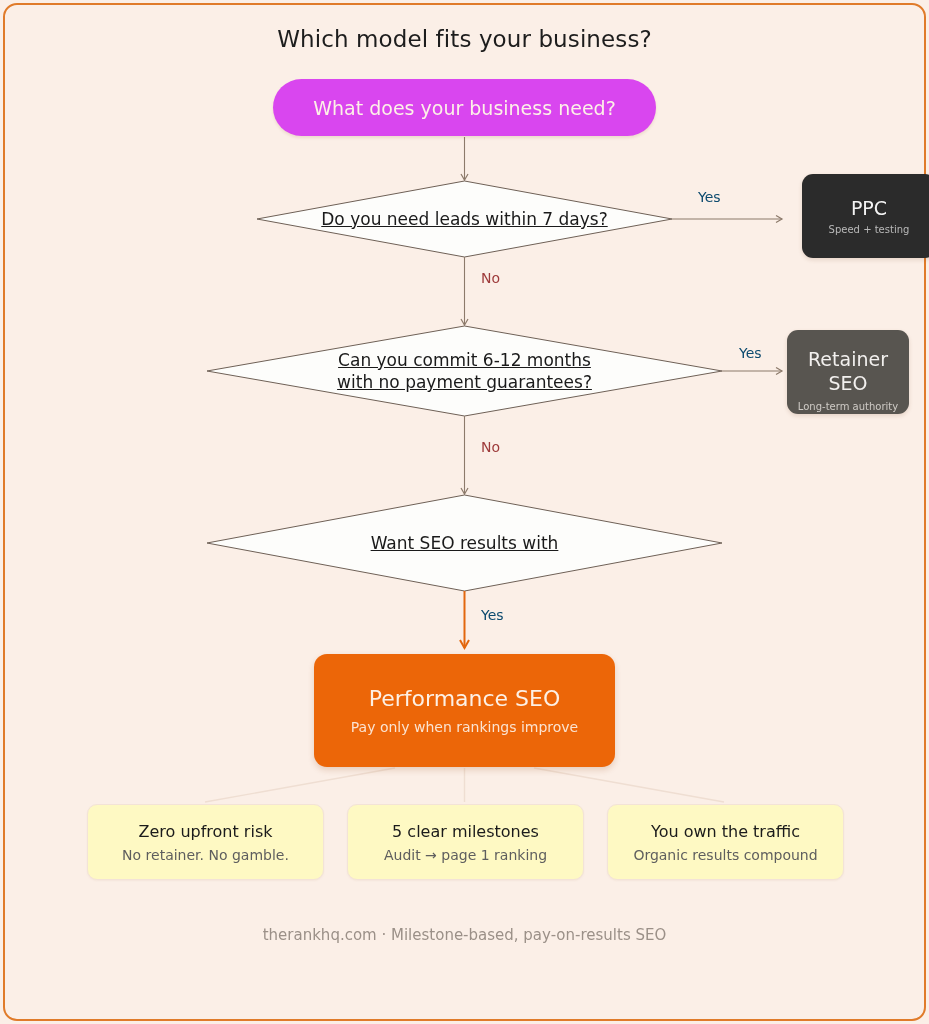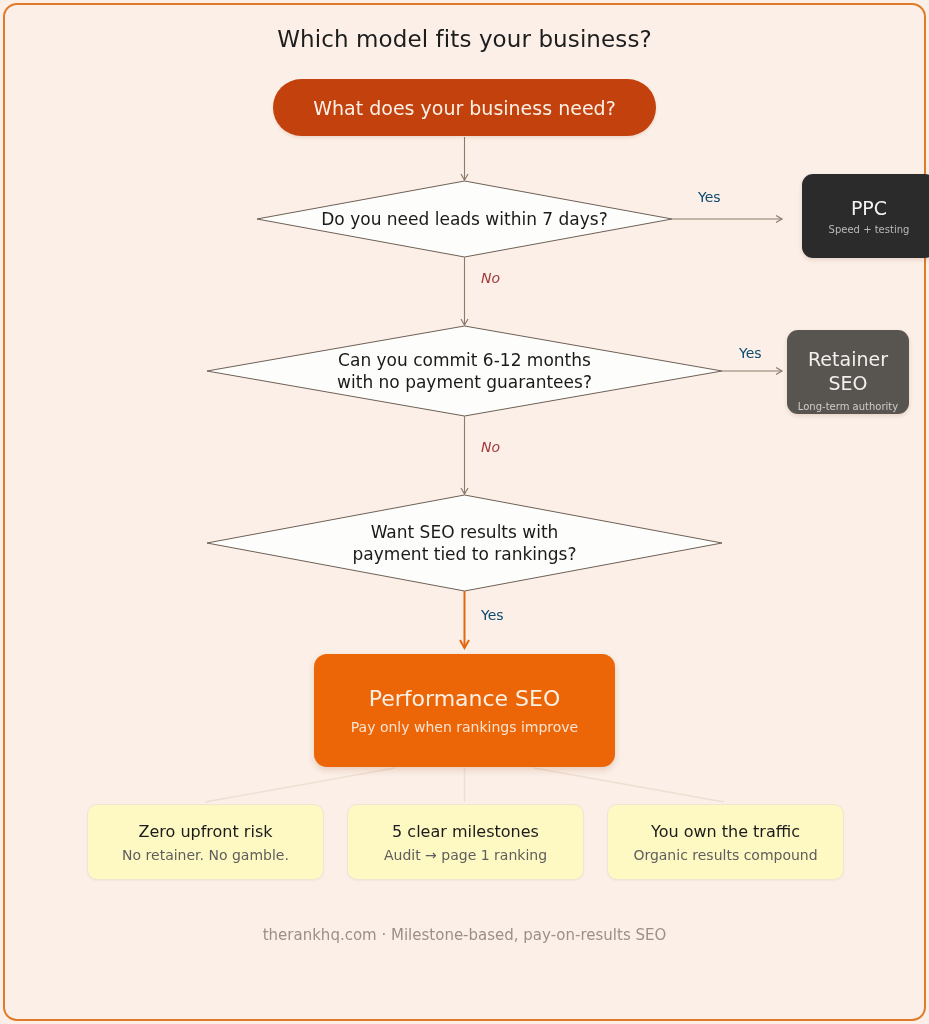--- a/index.html
+++ b/index.html
@@ -51,21 +51,21 @@
     letter-spacing: 0.1px;
   }
 
   
   .start-pill {
     position: absolute;
     left: 273px;
     top: 79px;
     width: 383px;
     height: 57px;
-    background: #c2410c;
+    background: #d946ef;
     border-radius: 29px;
     display: flex;
     align-items: center;
     justify-content: center;
     color: #fdf1e7;
     font-size: 19px;
     box-shadow: 0 2px 3px rgba(140,70,20,0.12);
   }
 
   
@@ -80,21 +80,21 @@
     height: 100%;
     display: flex;
     align-items: center;
     justify-content: center;
     text-align: center;
     font-size: 17px;
     color: #1a1a1a;
     line-height: 1.32;
     pointer-events: none;
   }
-  .diamond-label span { display: block; }
+  .diamond-label span { display: block; text-decoration: underline; }
 
   
   .outcome {
     position: absolute;
     border-radius: 11px;
     display: flex;
     flex-direction: column;
     align-items: center;
     justify-content: center;
     box-shadow: 0 2px 4px rgba(120,70,40,0.16);
@@ -189,21 +189,21 @@
   #card-1 { left: 347px; align-items: center; }
   #card-2 { left: 607px; }
 
   
   .edge-label {
     position: absolute;
     font-size: 14px;
     white-space: nowrap;
   }
   .label-yes { color: #0c4a6e; }
-  .label-no  { color: #9e3b3b; font-style: italic; }
+  .label-no  { color: #9e3b3b; }
 
   
   .footer-note {
     position: absolute;
     left: 0;
     top: 926px;
     width: 929px;
     text-align: center;
     font-size: 15px;
     color: #9b9088;
@@ -284,21 +284,20 @@
   <div class="outcome" id="retainer-box">
     <div class="o-title">Retainer</div>
     <div class="o-title">SEO</div>
     <div class="o-sub">Long-term authority</div>
   </div>
 
   <div class="diamond-wrap" style="left:207px; top:495px; width:515px; height:96px;">
     <div class="diamond-label">
       <div>
         <span>Want SEO results with</span>
-        <span>payment tied to rankings?</span>
       </div>
     </div>
   </div>
   <div class="edge-label label-yes" style="left:481px; top:607px;">Yes</div>
 
   <div id="perf-box">
     <div class="p-title">Performance SEO</div>
     <div class="p-sub">Pay only when rankings improve</div>
   </div>
 

